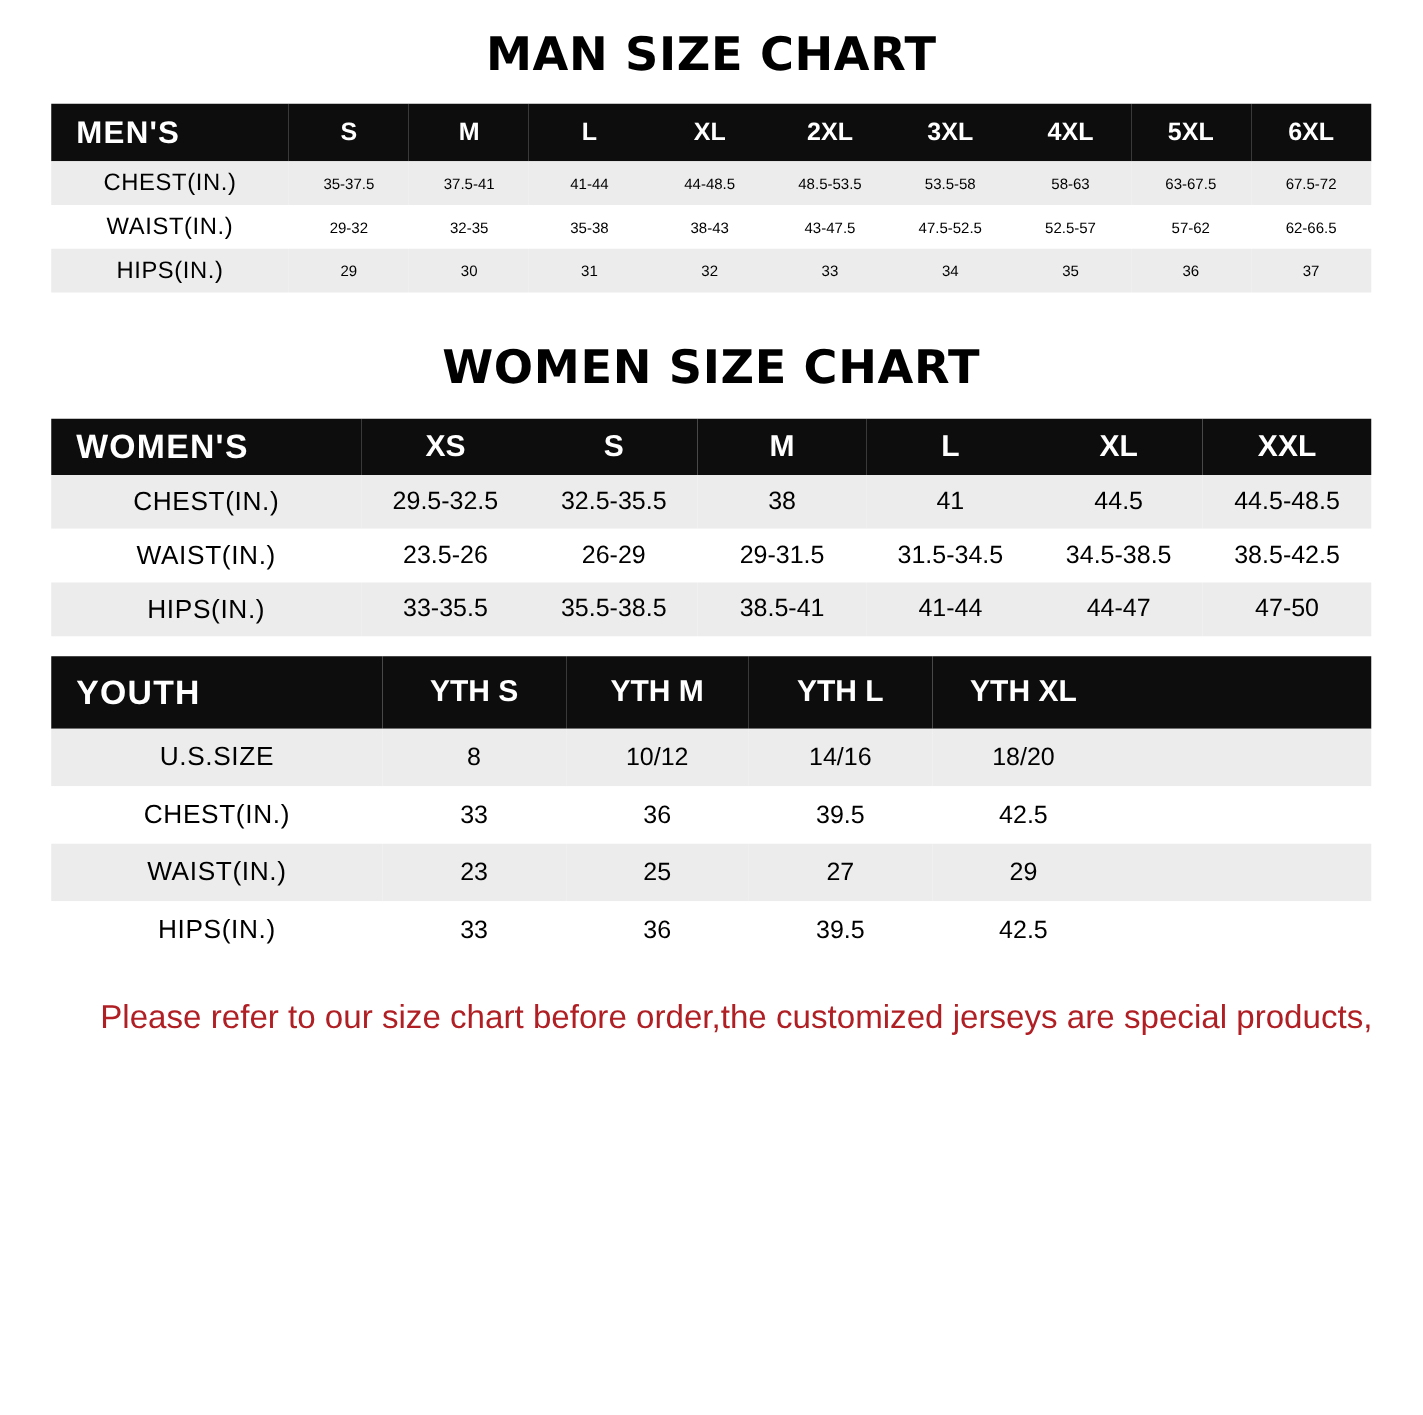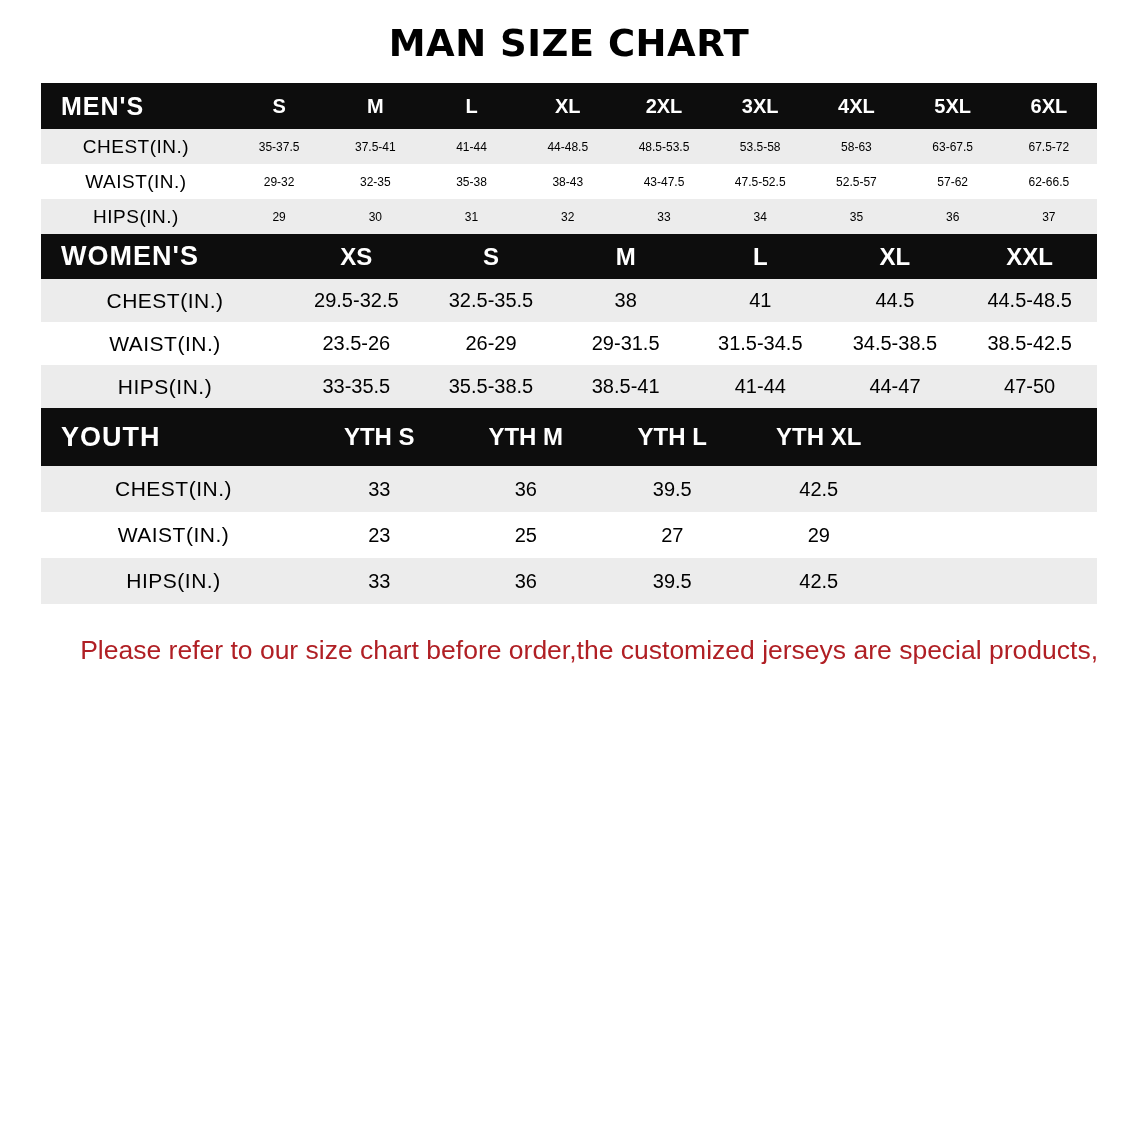--- a/index.html
+++ b/index.html
@@ -54,20 +54,21 @@
   .t-youth { margin-top: 50px; margin-bottom: 22px; }
 
   
   .table-wrap {
     margin: 0 41px;
   }
   table.chart {
     width: 100%;
     border-collapse: collapse;
     table-layout: fixed;
+    margin-top: 16px;
   }
   table.chart th, table.chart td {
     padding: 0;
     text-align: center;
     font-family: "Liberation Sans", sans-serif;
   }
   
   table.chart thead tr {
     background: #0d0d0d;
   }
@@ -178,20 +179,21 @@
           <td>33</td>
           <td>34</td>
           <td>35</td>
           <td>36</td>
           <td>37</td>
         </tr>
       </tbody>
     </table>
   </div>
 
+  <div class="section-title t-women">WOMEN SIZE CHART</div>
   <div class="table-wrap">
     <table class="chart women">
       <thead>
         <tr>
           <th class="hdr-label" style="width:228px">WOMEN'S</th>
           <th>XS</th>
           <th>S</th>
           <th>M</th>
           <th>L</th>
           <th>XL</th>
@@ -237,20 +239,28 @@
           <th class="hdr-label" style="width:245px">YOUTH</th>
           <th>YTH S</th>
           <th>YTH M</th>
           <th>YTH L</th>
           <th>YTH XL</th>
           <th style="width:205px"></th>
         </tr>
       </thead>
       <tbody>
         <tr>
+          <td class="row-label">U.S.SIZE</td>
+          <td>8</td>
+          <td>10/12</td>
+          <td>14/16</td>
+          <td>18/20</td>
+          <td></td>
+        </tr>
+        <tr>
           <td class="row-label">CHEST(IN.)</td>
           <td>33</td>
           <td>36</td>
           <td>39.5</td>
           <td>42.5</td>
           <td></td>
         </tr>
         <tr>
           <td class="row-label">WAIST(IN.)</td>
           <td>23</td>

